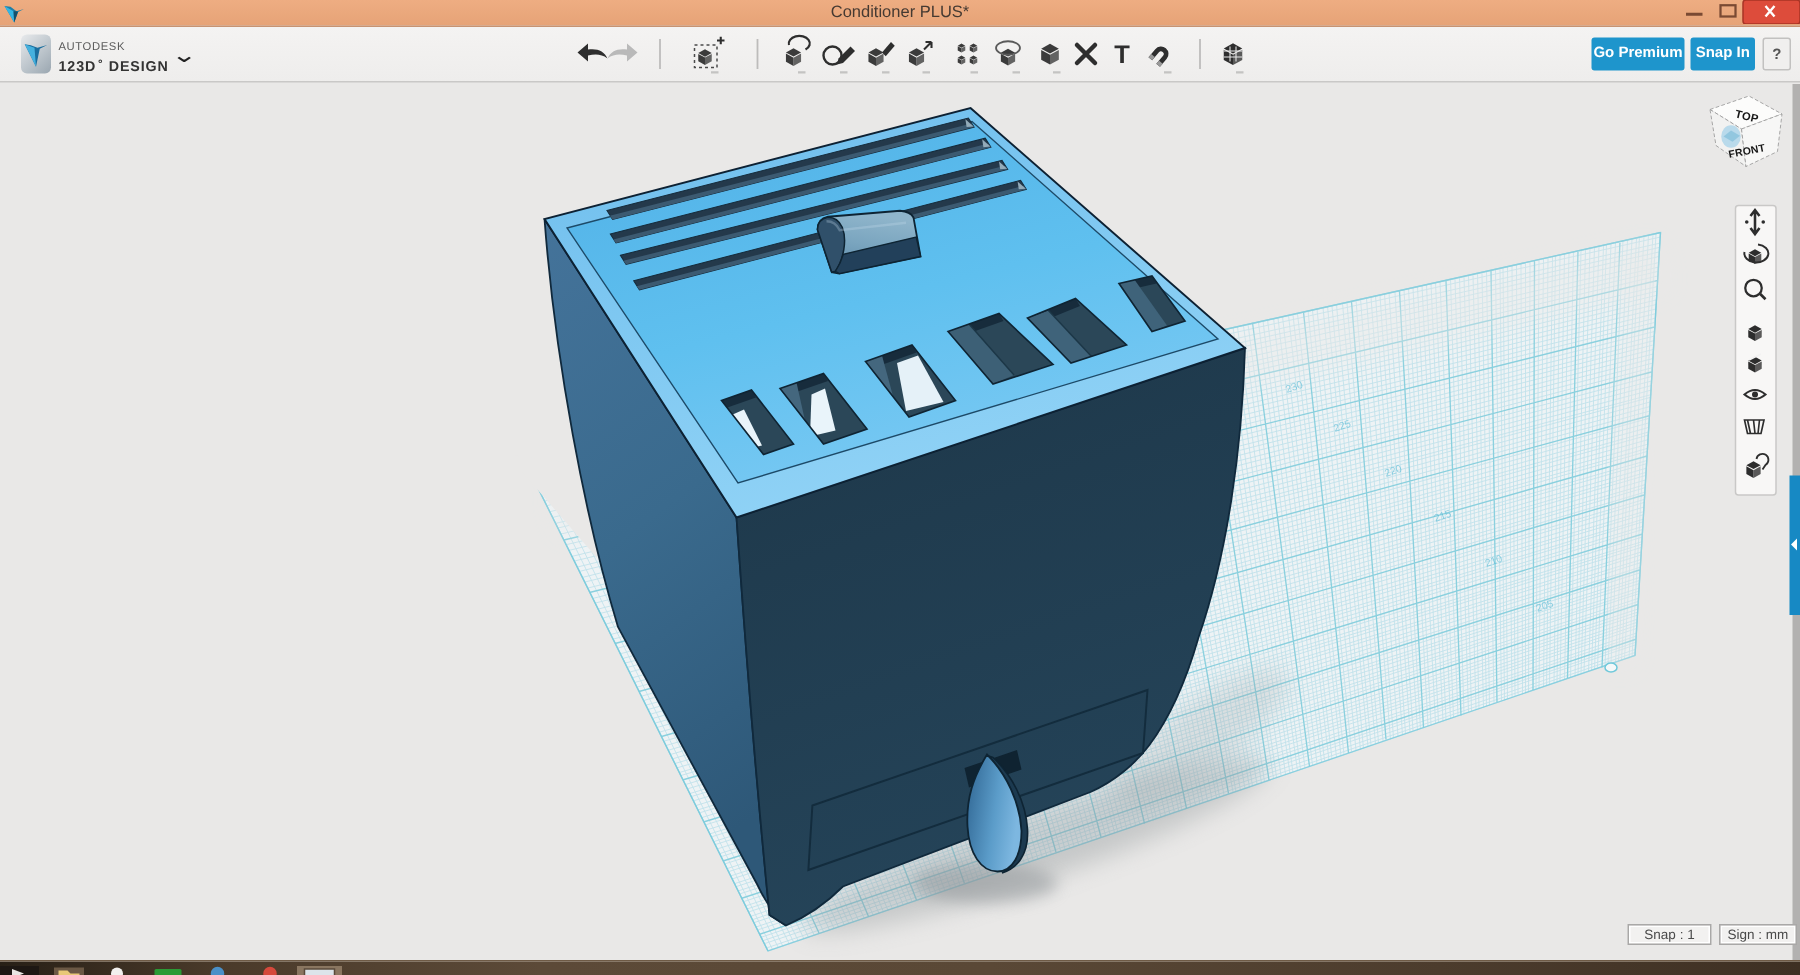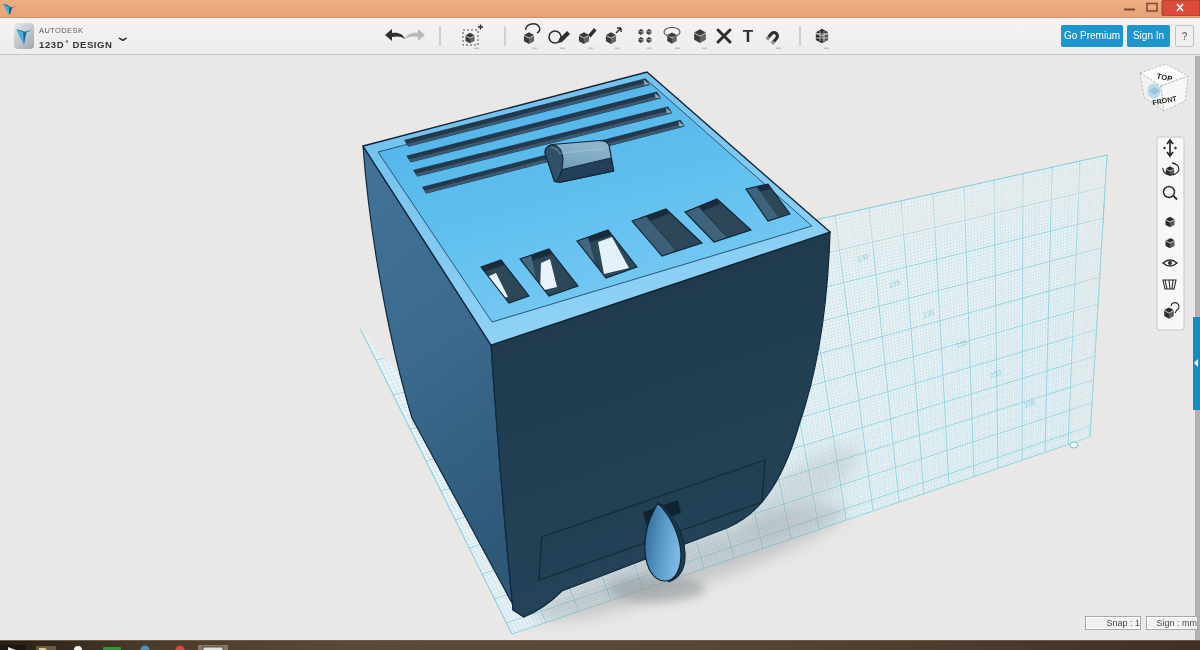--- a/index.html
+++ b/index.html
@@ -1,42 +1,43 @@
 <!DOCTYPE html>
 <html><head><meta charset="utf-8"><style>
 *{margin:0;padding:0;box-sizing:border-box}
 body{width:1200px;height:650px;overflow:hidden;font-family:"Liberation Sans",sans-serif;background:#e9e8e7;position:relative}
 #titlebar{position:absolute;left:0;top:0;width:1200px;height:18px;background:linear-gradient(#eead82,#e6a377);border-bottom:1px solid #c79372}
 #title{position:absolute;left:0;right:0;top:2px;text-align:center;font-size:11px;color:#453a32}
 #toolbar{position:absolute;left:0;top:18px;width:1200px;height:37px;background:linear-gradient(#f4f3f2,#eeedec);border-bottom:1px solid #c9c8c7}
 #viewport{position:absolute;left:0;top:56px;width:1200px;height:584px;background:#e9e8e7;overflow:hidden}
 #taskbar{position:absolute;left:0;top:640px;width:1200px;height:10px;background:linear-gradient(90deg,#271f16,#4a3a2a 12%,#5c4a38 30%,#5a4836 55%,#4c3c2d 80%,#3e3023);border-top:1px solid #6e5a45}
-.btn{position:absolute;top:7px;white-space:nowrap;height:22px;background:#1e95cc;color:#fff;font-size:10px;font-weight:normal;text-align:center;border-radius:2px;line-height:22px}
+.btn{position:absolute;top:7px;white-space:nowrap;height:22px;background:#1e95cc;color:#fff;font-size:10px;font-weight:bold;text-align:center;border-radius:2px;line-height:22px}
 #gopremium{left:1061px;width:62px}
 #signin{left:1127px;width:43px}
 #helpbtn{left:1175px;width:19px;background:#f0efee;border:1px solid #c2c1c0;color:#555}
 #adsklogo{position:absolute;left:14px;top:5px;width:20px;height:26px;border-radius:4px;background:linear-gradient(135deg,#e8eaec,#b9c2c9 60%,#9aa6b0)}
 #brandtxt{position:absolute;left:39px;top:8px;font-size:7.5px;color:#5a5a5a;letter-spacing:0.4px}
 #brandtxt b{display:block;font-size:9.5px;color:#333;margin-top:4px;letter-spacing:0.6px}
 #chev{position:absolute;left:117px;top:10px;font-size:14px;color:#222;transform:scaleX(1.5)}
 #graystrip{position:absolute;left:1195px;top:0;width:5px;height:584px;background:#b2b1b0}
 #bluetab{position:absolute;left:1193px;top:261px;width:7px;height:93px;background:#1789c4}
 #bluetab:after{content:"";position:absolute;left:1px;top:42px;border-right:4px solid #fff;border-top:4px solid transparent;border-bottom:4px solid transparent}
-.snapbox{position:absolute;top:560px;height:14px;background:#f2f1f0;border:1px solid #a9a8a7;box-shadow:inset 0 0 0 1px #fff;font-size:9px;color:#4a4a4a;text-align:right;line-height:13px}
+.snapbox{position:absolute;top:560px;height:14px;background:#f2f1f0;border:1px solid #a9a8a7;box-shadow:inset 0 0 0 1px #fff;font-size:9px;color:#4a4a4a;text-align:center;line-height:13px}
 #snap1{left:1085px;width:56px}
 #units{left:1146px;width:52px}
 .winbtn{position:absolute;top:0px;height:16px}
 </style></head>
 <body>
 <div id="titlebar">
   <svg style="position:absolute;left:2px;top:2px" width="15" height="15" viewBox="0 0 15 15">
       <path d="M1,2 L7.5,13 L10,6 L14,4 L9,5.5 L5,2.5 Z" fill="#1e7fa8"></path>
       <path d="M1,2 L7.5,13 L7,5.5 Z" fill="#35b6e3"></path>
       <path d="M7,5.5 L7.5,13 L10,6 L9,5.5 Z" fill="#14506b"></path>
     </svg>
+  <div id="title">Conditioner PLUS*</div>
   <svg class="winbtn" style="left:1118px" width="82" height="18">
     <rect x="6" y="8.5" width="11" height="2" fill="#7a4a33"></rect>
     <rect x="29" y="3.5" width="10" height="7.5" fill="none" stroke="#7a4a33" stroke-width="1.5"></rect>
     <rect x="44" y="0" width="38" height="16" rx="2" fill="#dd4c3b" stroke="#a83325" stroke-width="1"></rect>
     <path d="M59,4 l6,7 M65,4 l-6,7" stroke="#fff" stroke-width="1.6"></path>
   </svg>
 </div>
 <div id="toolbar">
   <div id="adsklogo"><svg width="20" height="26">
         <path d="M2.5,6.5 L10,21.5 L12.5,9.5 L17.5,7 L11,8.8 L6.5,7.2 Z" fill="#1a6e9e"></path>
@@ -126,21 +127,21 @@
       <rect x="560" y="47.5" width="5" height="1.5" fill="#c4c3c2"></rect>
       <rect x="588" y="47.5" width="5" height="1.5" fill="#c4c3c2"></rect>
       <rect x="615" y="47.5" width="5" height="1.5" fill="#c4c3c2"></rect>
       <rect x="647" y="47.5" width="5" height="1.5" fill="#c4c3c2"></rect>
       <rect x="675" y="47.5" width="5" height="1.5" fill="#c4c3c2"></rect>
       <rect x="702" y="47.5" width="5" height="1.5" fill="#c4c3c2"></rect>
       <rect x="776" y="47.5" width="5" height="1.5" fill="#c4c3c2"></rect>
       <rect x="824" y="47.5" width="5" height="1.5" fill="#c4c3c2"></rect>
     </svg>
   <div class="btn" id="gopremium">Go Premium</div>
-  <div class="btn" id="signin">Sign In</div>
+  <div class="btn" id="signin">Snap In</div>
   <div class="btn" id="helpbtn">?</div>
 </div>
 <div id="viewport">
 <svg width="1200" height="584" viewBox="0 56 1200 584">
  <defs>
   <filter id="blur8" x="-40%" y="-40%" width="180%" height="180%">
           <feGaussianBlur stdDeviation="8"></feGaussianBlur>
         </filter>
   <filter id="blur5" x="-40%" y="-40%" width="180%" height="180%">
           <feGaussianBlur stdDeviation="5"></feGaussianBlur>

